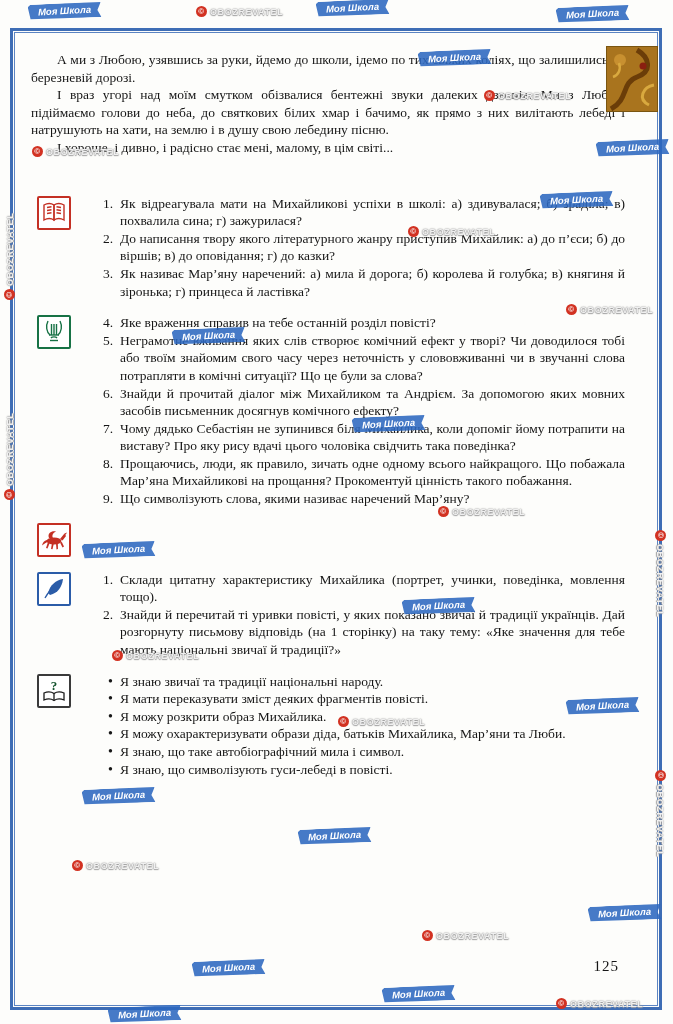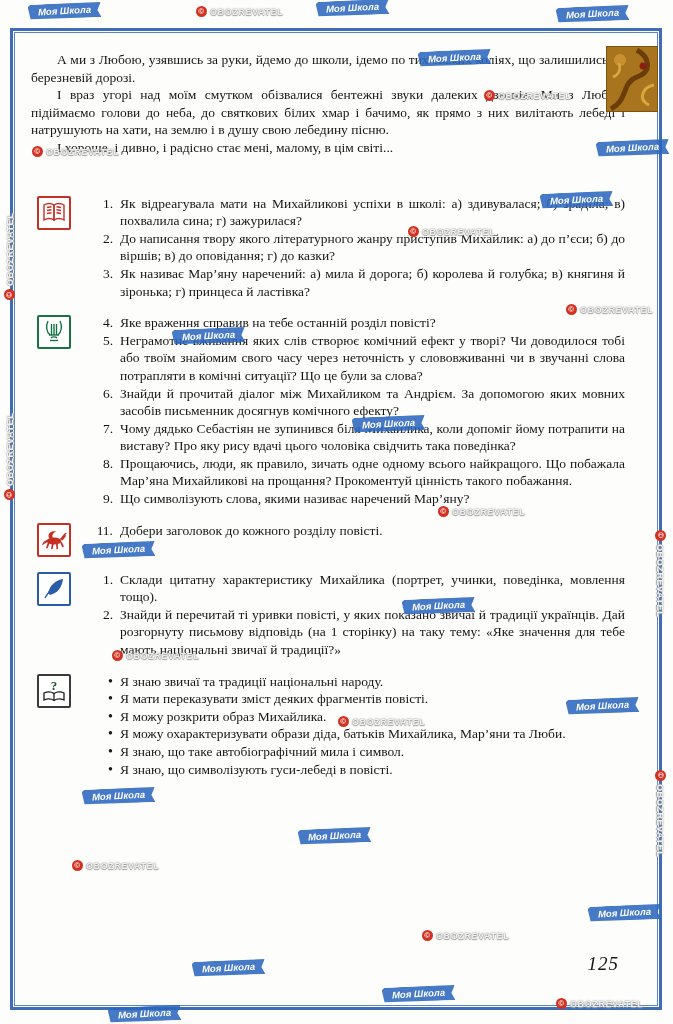--- a/index.html
+++ b/index.html
@@ -36,21 +36,21 @@
   .ib-dark  { border:2px solid #3a3a3a; }
   .qs { flex:1; }
   .q { display:flex; font-size:13.5px; line-height:17.6px; }
   .qn { width:27px; flex-shrink:0; text-align:right; padding-right:7px; }
   .qt { flex:1; text-align:justify; }
   .bullet-marker { font-size:14px; }
 
   
   .pageno {
     position:absolute; right:40px; bottom:32px;
-    font-size:19px; letter-spacing:1px;font-style:italic;
+    font-size:15px; letter-spacing:1px;
   }
 
   
   .wm { position:absolute; z-index:30; white-space:nowrap; pointer-events:none; }
   .wm-s {
     font-family:"Liberation Sans", sans-serif; font-style:italic; font-weight:bold;
     font-size:9.5px; color:#fff; background:rgba(44,104,191,0.88);
     padding:2px 10px 3px 10px; transform:rotate(-3deg);
     clip-path:polygon(0 14%, 4% 0, 100% 6%, 95% 55%, 100% 100%, 3% 90%);
   }
@@ -181,24 +181,20 @@
                 <path d="M8 14 L6 20 L7.5 20.5 L9.5 15.5 Z"></path>
                 <path d="M12 15 L11 21 L12.5 21.3 L13.8 15.8 Z"></path>
                 <path d="M16 15.5 L16.5 21.5 L18 21 L17.8 15.5 Z"></path>
                 <path d="M20 14.5 L22.5 19.5 L24 18.5 L21.8 14 Z"></path>
                 <path d="M7 12 C4 12.5 2.5 15 2 17.5 C4.5 16 6 14.5 7.8 13.8 Z"></path>
               </g>
             </svg>
           </div>
         </div>
         <div class="qs">
-          <div class="q">
-            <span class="qn">11.</span>
-            <span class="qt">Добери заголовок до кожного розділу повісті.</span>
-          </div>
         </div>
       </div>
 
       <div class="sec">
         <div class="icon-col">
           <div class="icon-box ib-blue">
             <svg width="26" height="26" viewBox="0 0 26 26">
               <path d="M22 3 C15 4 9 9 7 17 L9 19 C17 17 21 11 22 3 Z" fill="#2b5ca8"></path>
               <path d="M4 22 C6 18 9 14 13 11" stroke="#2b5ca8" stroke-width="1.3" fill="none"></path>
             </svg>

